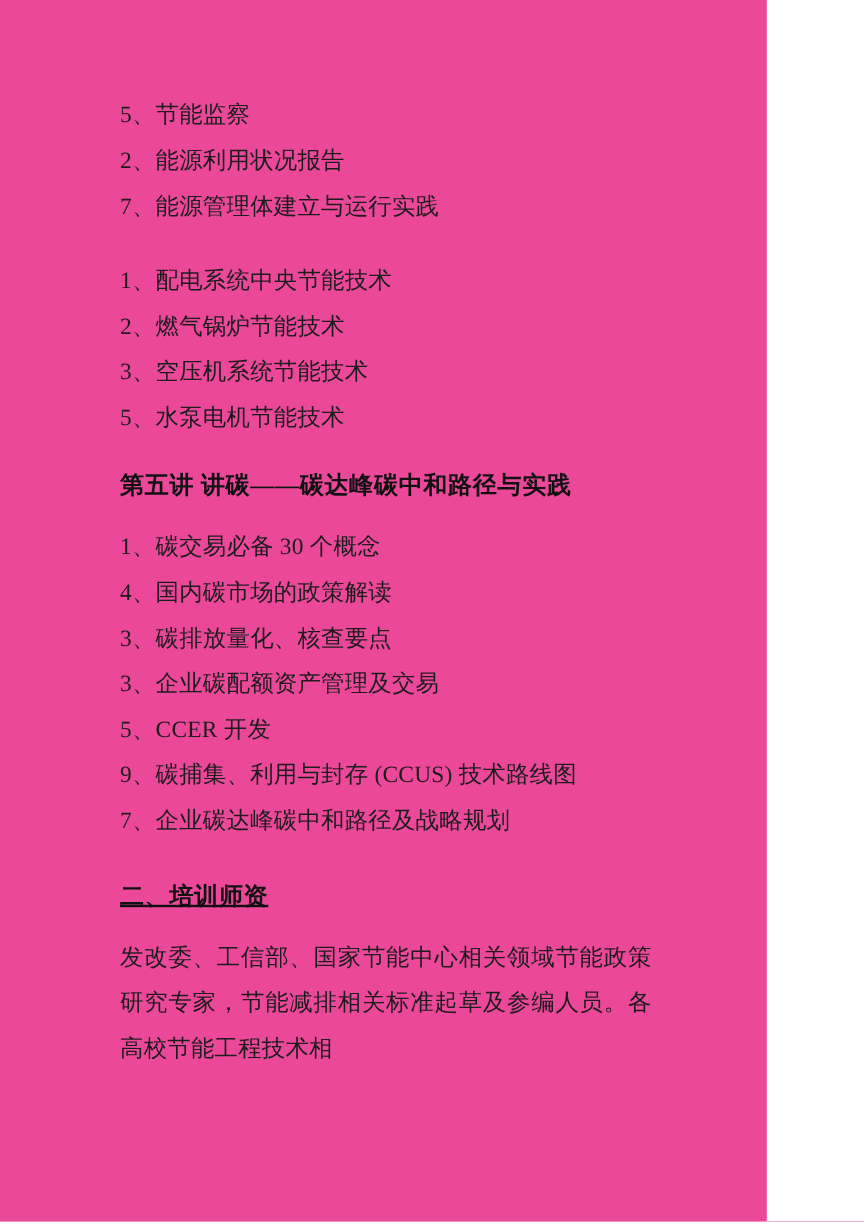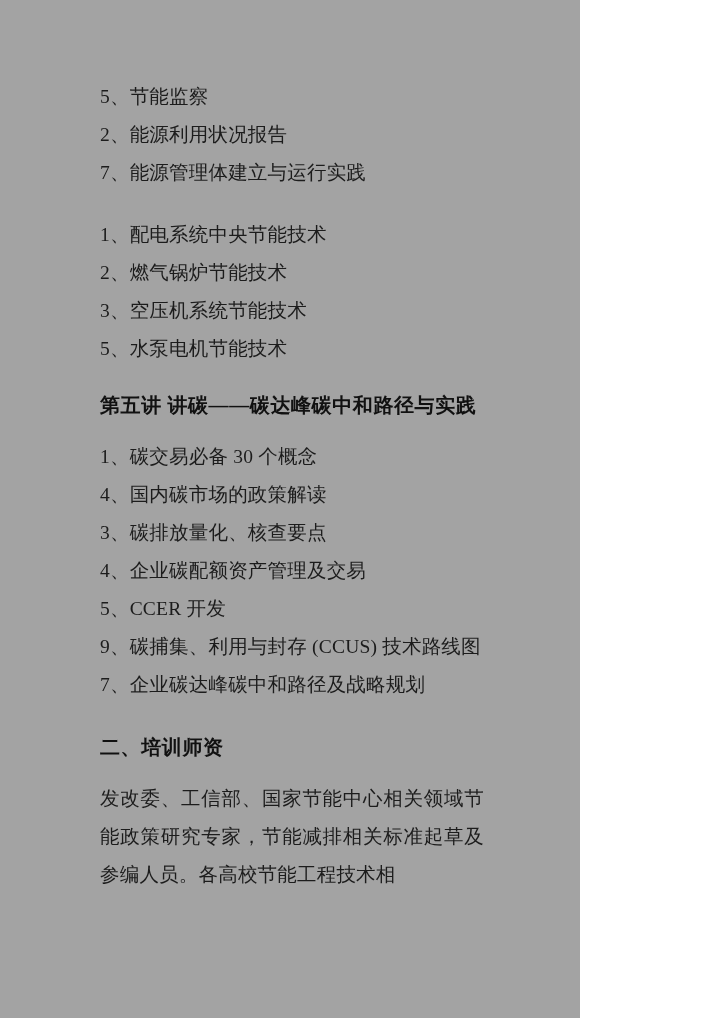--- a/index.html
+++ b/index.html
@@ -9,25 +9,25 @@
   body {
     width: 720px;
     height: 1018px;
     background: #ffffff;
     font-family: "Liberation Serif", "DejaVu Serif", serif;
     color: #1a1a1a;
     overflow: hidden;
   }
   .page {
     position: relative;
-    width: 580px;
+    width: 639px;
     height: 1018px;
     box-sizing: border-box;
     padding: 78px 96px 40px 100px;
-    background: #a3a3a3;
+    background: #ec4899;
   }
   .doc-body {
     font-size: 19.5px;
     line-height: 1.0;
   }
   .list-line {
     margin: 0 0 0 0;
     padding: 0;
     height: 38px;
     display: flex;
@@ -44,20 +44,21 @@
     display: flex;
     align-items: center;
     font-weight: bold;
     font-size: 20px;
     letter-spacing: 0.6px;
     color: #111111;
     white-space: nowrap;
   }
   .heading.sub {
     font-size: 20px;
+    text-decoration: underline;
   }
   .para {
     margin: 0;
     padding: 0;
     font-size: 19.5px;
     line-height: 38px;
     color: #1c1c1c;
     text-align: justify;
     letter-spacing: 0.2px;
   }
@@ -87,21 +88,21 @@
 
     <div class="spacer-md"></div>
 
     <div class="heading">第五讲  讲碳——碳达峰碳中和路径与实践</div>
 
     <div class="spacer-sm"></div>
 
     <div class="list-line">1、碳交易必备 30 个概念</div>
     <div class="list-line">4、国内碳市场的政策解读</div>
     <div class="list-line">3、碳排放量化、核查要点</div>
-    <div class="list-line">4、企业碳配额资产管理及交易</div>
+    <div class="list-line">3、企业碳配额资产管理及交易</div>
     <div class="list-line">5、CCER 开发</div>
     <div class="list-line">9、碳捕集、利用与封存 (CCUS) 技术路线图</div>
     <div class="list-line">7、企业碳达峰碳中和路径及战略规划</div>
 
     <div class="sec-gap"></div>
 
     <div class="heading sub">二、培训师资</div>
 
     <div class="spacer-sm"></div>
 

